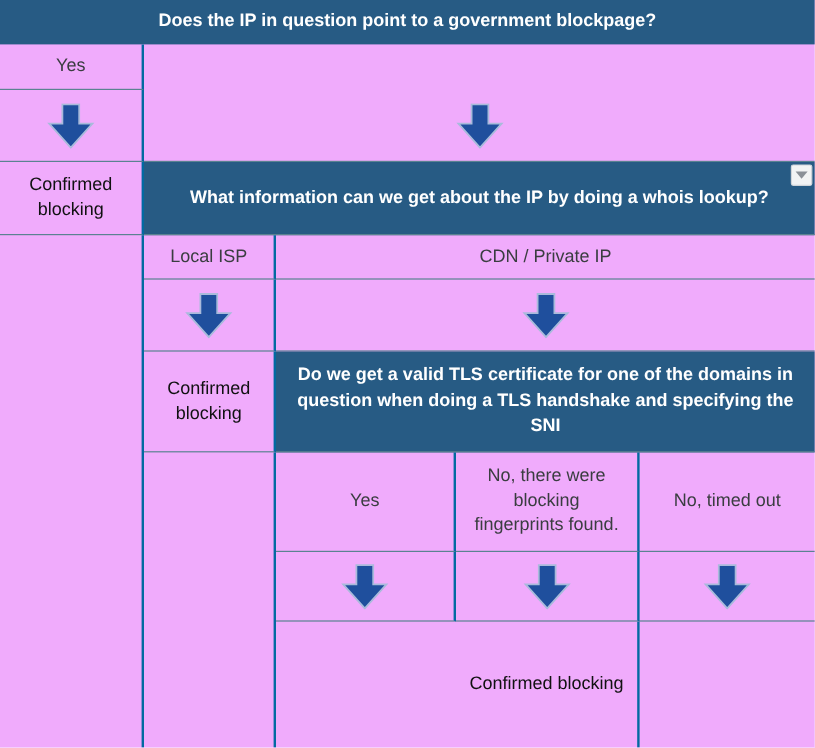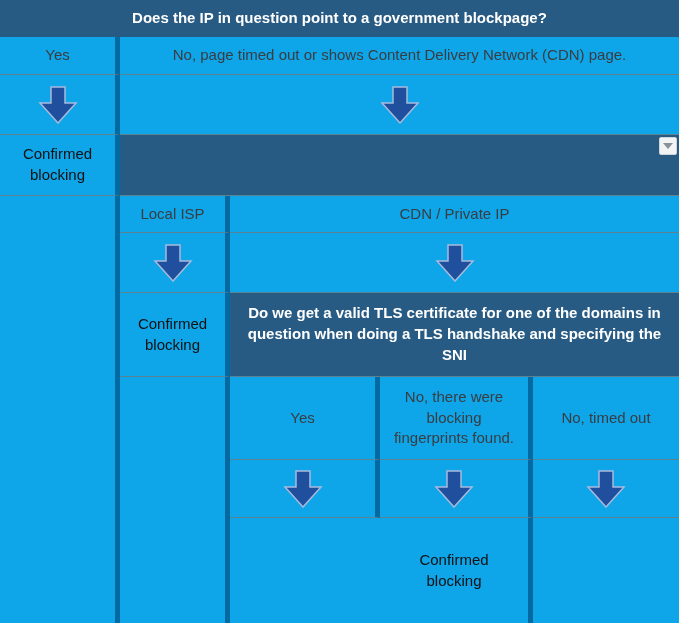--- a/index.html
+++ b/index.html
@@ -2,33 +2,33 @@
 <html><head>
 <meta charset="utf-8">
 <style>
   html,body{margin:0;padding:0;background:#ffffff;}
   body{width:679px;height:623px;font-family:"Liberation Sans",sans-serif;}
   .grid{
     display:grid;
     width:679px;height:623px;
     grid-template-columns:120px 110px 150px 153px 146px;
     grid-template-rows:37px 38px 60px 61px 37px 60px 84px 83px 58px 105px;
-    background:#0ea5e9;
+    background:#f0abfc;
   }
   .cell{
     box-sizing:border-box;
     display:flex;align-items:center;justify-content:center;
     text-align:center;
     font-size:15px;line-height:1.38;color:#3a3d40;
     padding:2px 10px;
     position:relative;
   }
   .blue{background:#275b84;color:#ffffff;font-weight:bold;}
   .bold{font-weight:normal;color:#111111;}
-  .br{border-right:5px solid #0369a1;}
+  .br{border-right:2px solid #0369a1;}
   .bb{border-bottom:1px solid #5a8291;}
   .prewrap{white-space:pre-line;}
   
   .c-q1     {grid-row:1;grid-column:1/6;}
   .c-yes1   {grid-row:2;grid-column:1;}
   .c-no1    {grid-row:2;grid-column:2/6;}
   .c-arr-a3 {grid-row:3;grid-column:1;}
   .c-arr-b3 {grid-row:3;grid-column:2/6;}
   .c-conf1  {grid-row:4;grid-column:1;}
   .c-q2     {grid-row:4;grid-column:2/6;}
@@ -67,35 +67,35 @@
   }
 </style>
 </head>
 <body>
 
 <div class="grid">
 
   <div class="cell blue c-q1">Does the IP in question point to a government blockpage?</div>
 
   <div class="cell bb br c-yes1">Yes</div>
-  <div class="cell bb c-no1">No, page timed out or shows Content Delivery Network (CDN) page.</div>
 
   <div class="cell bb br c-arr-a3">
     <svg class="arrow-svg" width="40" height="38" viewBox="0 0 40 38">
       <path d="M13 1 H27 V17 H38 L20 37 L2 17 H13 Z" fill="#1f4f9d" stroke="#a9badb" stroke-width="1.5"></path>
     </svg>
   </div>
   <div class="cell bb c-arr-b3">
     <svg class="arrow-svg" width="40" height="38" viewBox="0 0 40 38">
       <path d="M13 1 H27 V17 H38 L20 37 L2 17 H13 Z" fill="#1f4f9d" stroke="#a9badb" stroke-width="1.5"></path>
     </svg>
   </div>
 
   <div class="cell bb br bold c-conf1">Confirmed blocking</div>
   <div class="cell blue bb c-q2">
+    <span>What information can we get about the IP by doing a whois lookup?</span>
     <span class="dropdown">
       <span class="tri"></span>
     </span>
   </div>
 
   <div class="cell br c-atall"></div>
 
   <div class="cell bb br c-local">Local ISP</div>
   <div class="cell bb c-cdn">CDN / Private IP</div>
 

